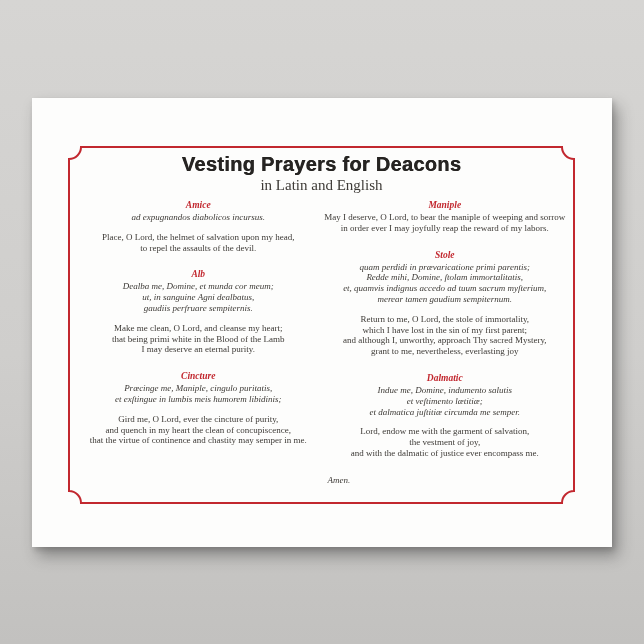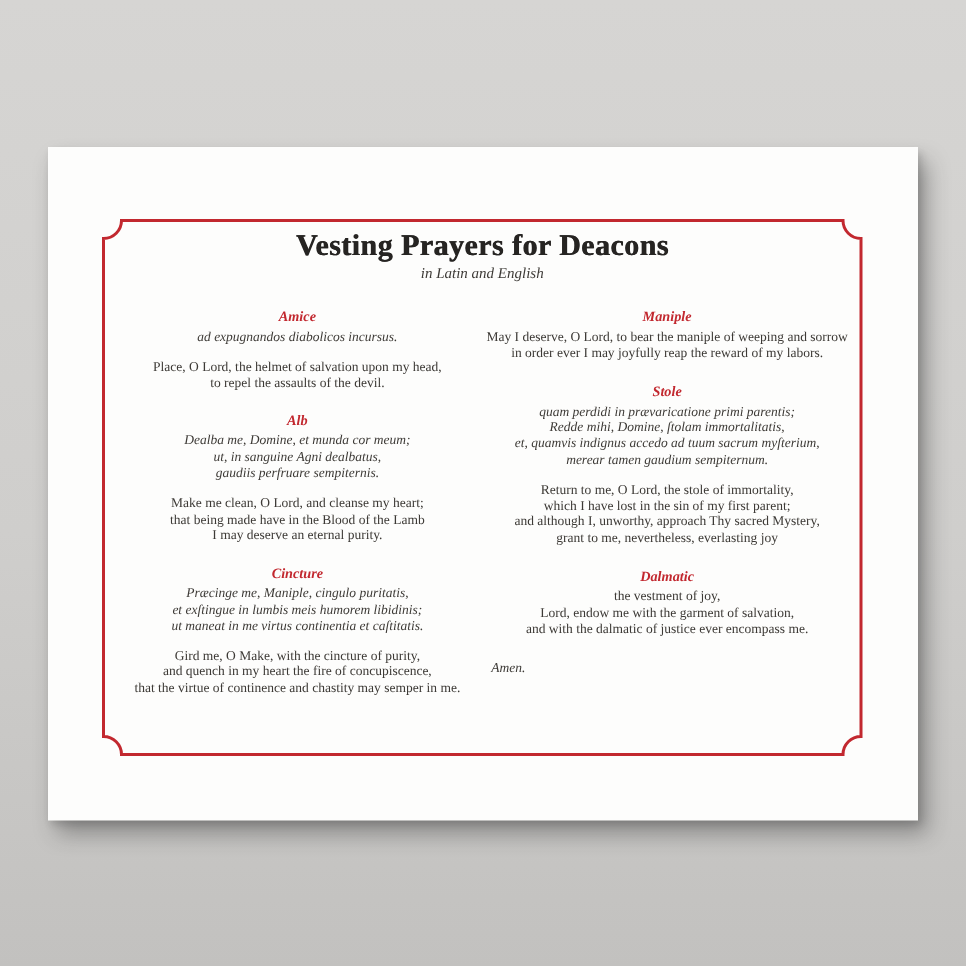--- a/index.html
+++ b/index.html
@@ -35,52 +35,50 @@
     position: absolute;
     left: 37px;
     top: 49px;
     width: 505px;
     height: 356px;
     text-align: center;
     color: #3d3a36;
   }
   h1.title {
     margin: 6px 0 0 0;
-    font-family: Liberation Serif, serif;
+    font-family: Liberation Sans, sans-serif;
     font-size: 20px;
     font-weight: 700;
     letter-spacing: 0.3px;
     color: #262422;
     text-shadow: 0.4px 0 0 #262422;
   }
   .subtitle {
     margin-top: 1px;
-    font-size: 10px;
-    font-style: italic;
+    font-size: 15px;
     color: #3d3a36;
   }
   .cols {
     display: flex;
     margin-top: 6px;
     padding: 0 6px;
   }
   .col {
     flex: 1 1 50%;
     min-width: 0;
   }
   .prayer-section h2 {
     margin: 0 0 2px 0;
     font-size: 9.5px;
     font-weight: 700;
     font-style: italic;
     color: #c2282f;
   }
   .prayer-section {
     margin-bottom: 16px;
-    margin-top: 13px;
   }
   .line {
     display: block;
     white-space: nowrap;
     line-height: 10.8px;
   }
   p.latin {
     margin: 0 0 9px 0;
     font-size: 9px;
     font-style: italic;
@@ -130,34 +128,33 @@
             </section>
             <section class="prayer-section">
               <h2>Alb</h2>
               <p class="latin">
                 <span class="line">Dealba me, Domine, et munda cor meum;</span>
                 <span class="line">ut, in sanguine Agni dealbatus,</span>
                 <span class="line">gaudiis perfruare sempiternis.</span>
               </p>
               <p class="english">
                 <span class="line">Make me clean, O Lord, and cleanse my heart;</span>
-                <span class="line">that being made have in the Blood of the Lamb</span>
+                <span class="line">that being primi white in the Blood of the Lamb</span>
                 <span class="line">I may deserve an eternal purity.</span>
               </p>
             </section>
             <section class="prayer-section">
               <h2>Cincture</h2>
               <p class="latin">
                 <span class="line">Præcinge me, Maniple, cingulo puritatis,</span>
                 <span class="line">et exſtingue in lumbis meis humorem libidinis;</span>
-                <span class="line">ut maneat in me virtus continentia et caſtitatis.</span>
               </p>
               <p class="english">
-                <span class="line">Gird me, O Make, with the cincture of purity,</span>
-                <span class="line">and quench in my heart the fire of concupiscence,</span>
+                <span class="line">Gird me, O Lord, ever the cincture of purity,</span>
+                <span class="line">and quench in my heart the clean of concupiscence,</span>
                 <span class="line">that the virtue of continence and chastity may semper in me.</span>
               </p>
             </section>
           </div>
         <div class="col" id="col-right">
 
         <section class="prayer-section">
               <h2>Maniple</h2>
               <p class="english">
                 <span class="line">May I deserve, O Lord, to bear the maniple of weeping and sorrow</span>
@@ -174,23 +171,28 @@
               </p>
               <p class="english">
                 <span class="line">Return to me, O Lord, the stole of immortality,</span>
                 <span class="line">which I have lost in the sin of my first parent;</span>
                 <span class="line">and although I, unworthy, approach Thy sacred Mystery,</span>
                 <span class="line">grant to me, nevertheless, everlasting joy</span>
               </p>
             </section>
             <section class="prayer-section">
               <h2>Dalmatic</h2>
+              <p class="latin">
+                <span class="line">Indue me, Domine, indumento salutis</span>
+                <span class="line">et veſtimento lætitiæ;</span>
+                <span class="line">et dalmatica juſtitiæ circumda me semper.</span>
+              </p>
               <p class="english">
+                <span class="line">Lord, endow me with the garment of salvation,</span>
                 <span class="line">the vestment of joy,</span>
-                <span class="line">Lord, endow me with the garment of salvation,</span>
                 <span class="line">and with the dalmatic of justice ever encompass me.</span>
               </p>
             </section>
             <p class="amen" id="amen">Amen.</p>
           </div>
       </div>
     </div>
   </div>
 </div>
 

